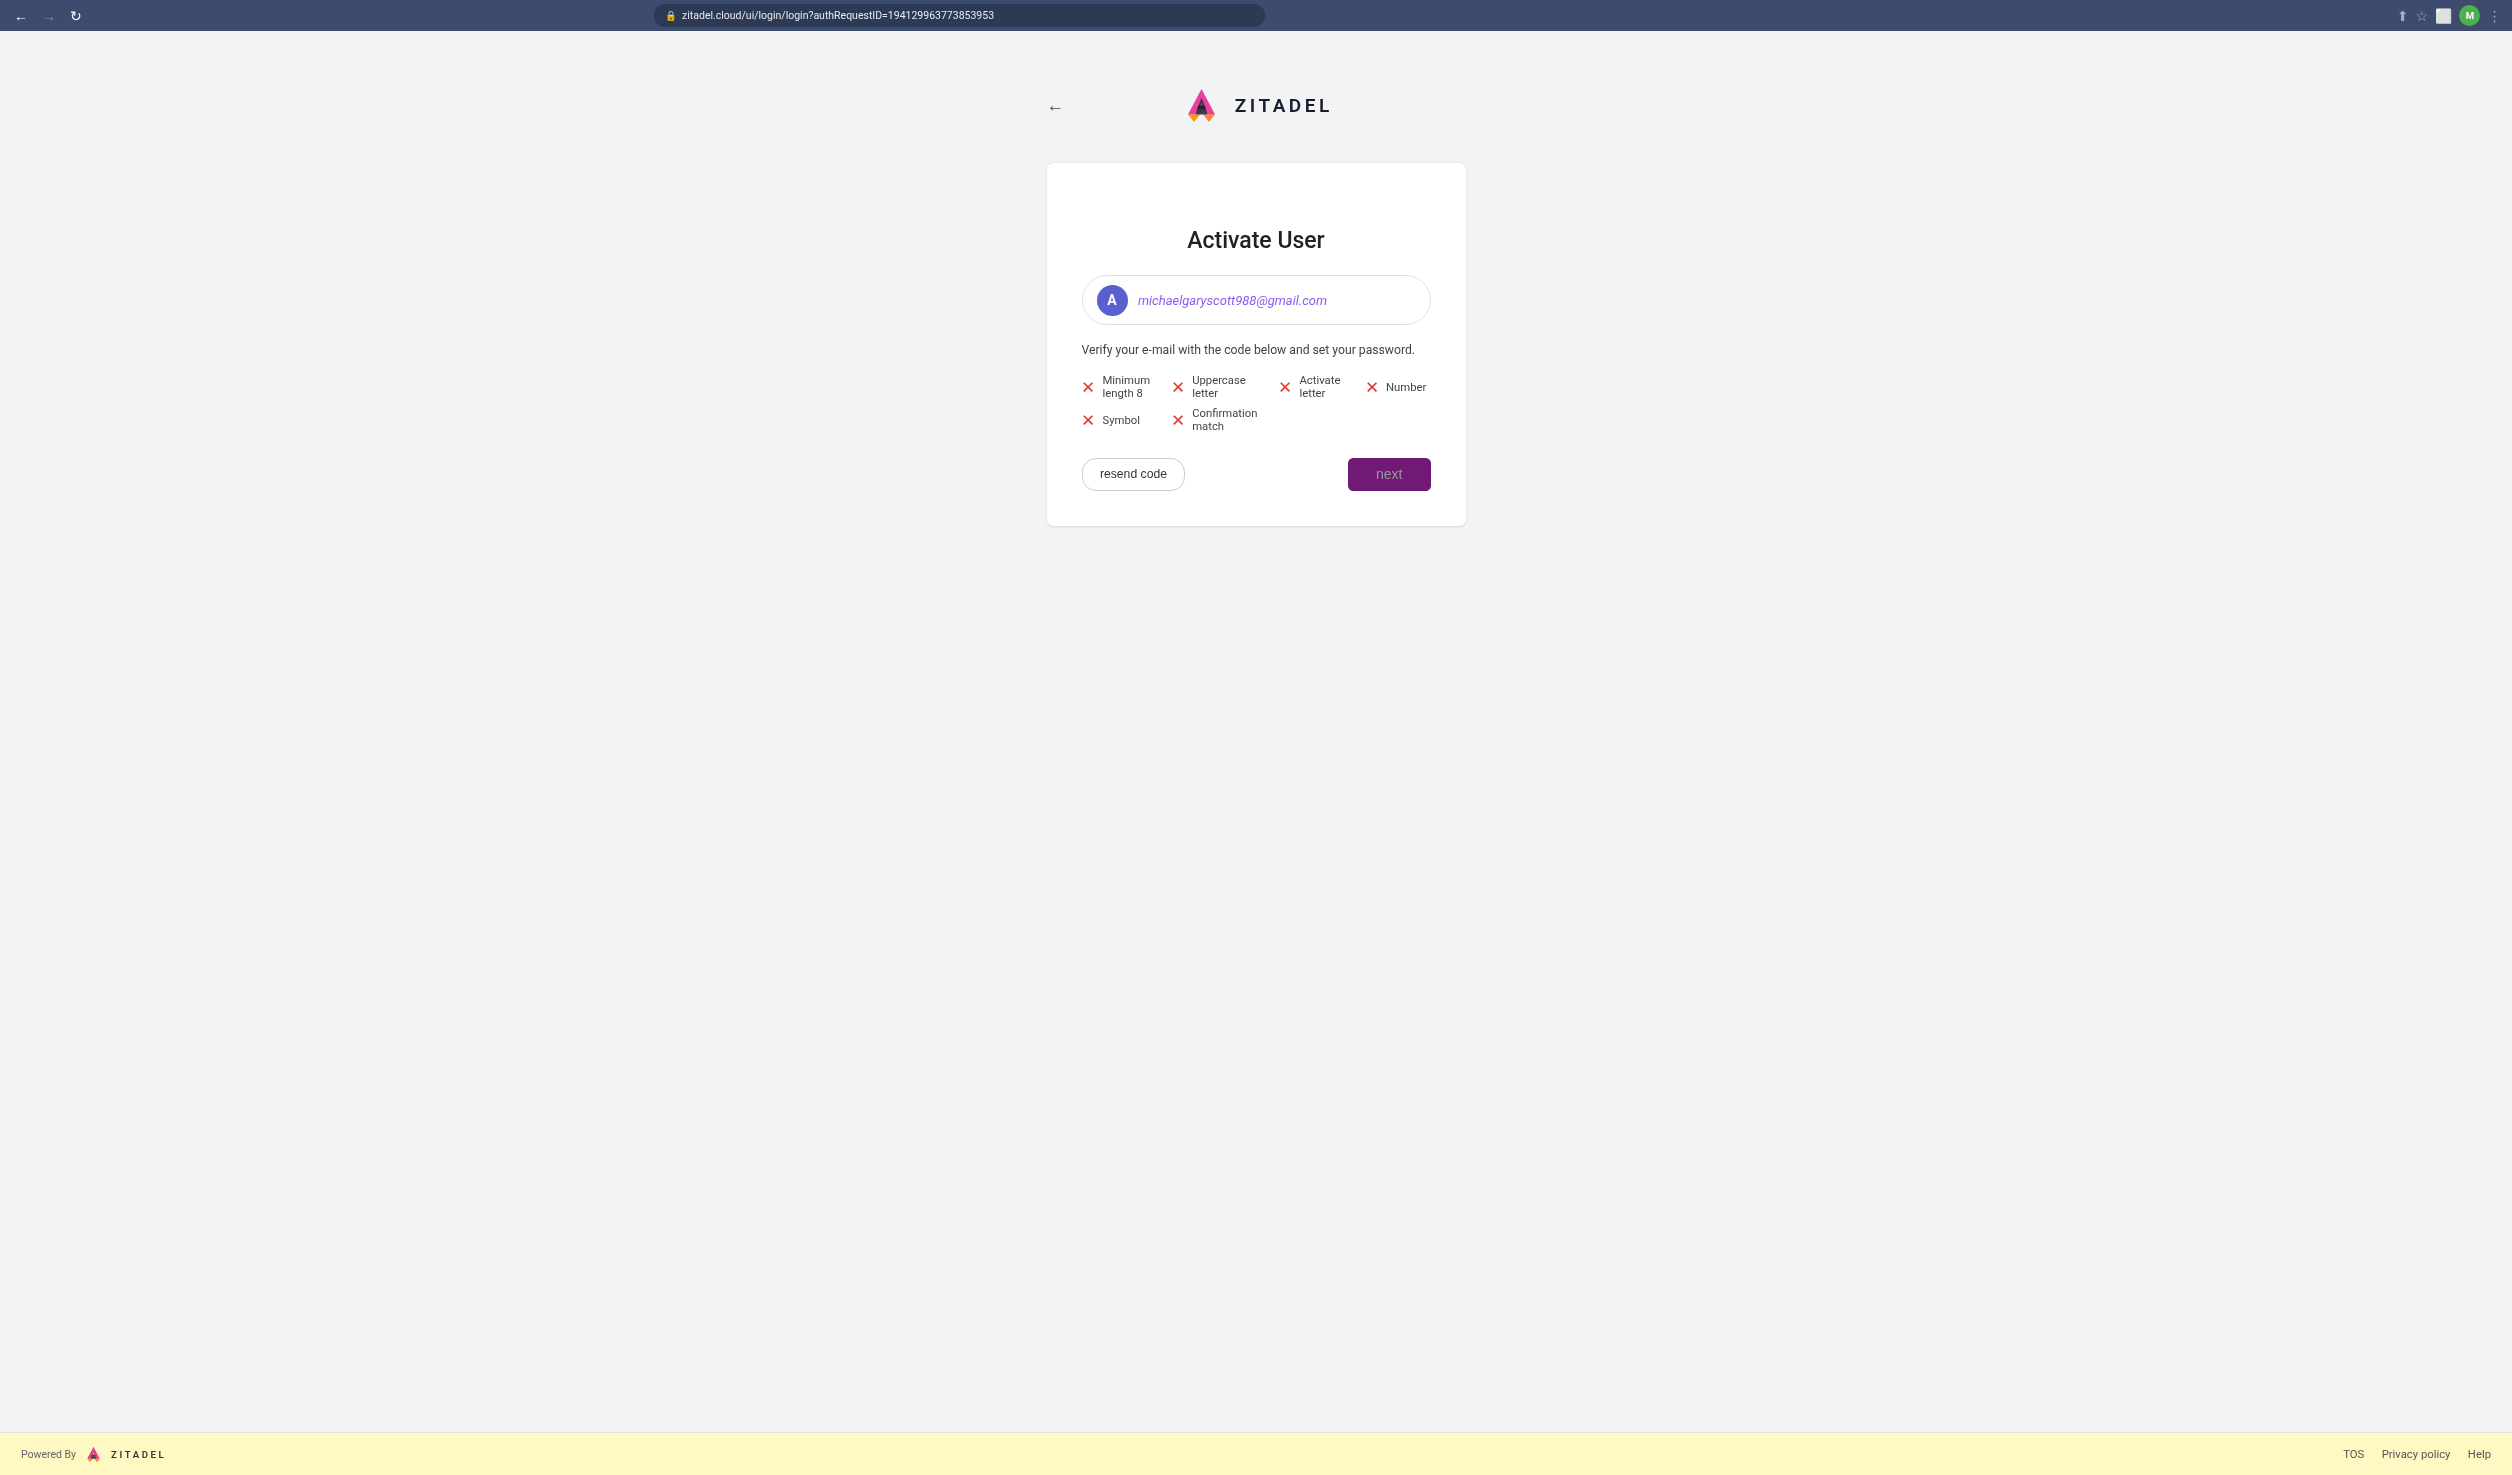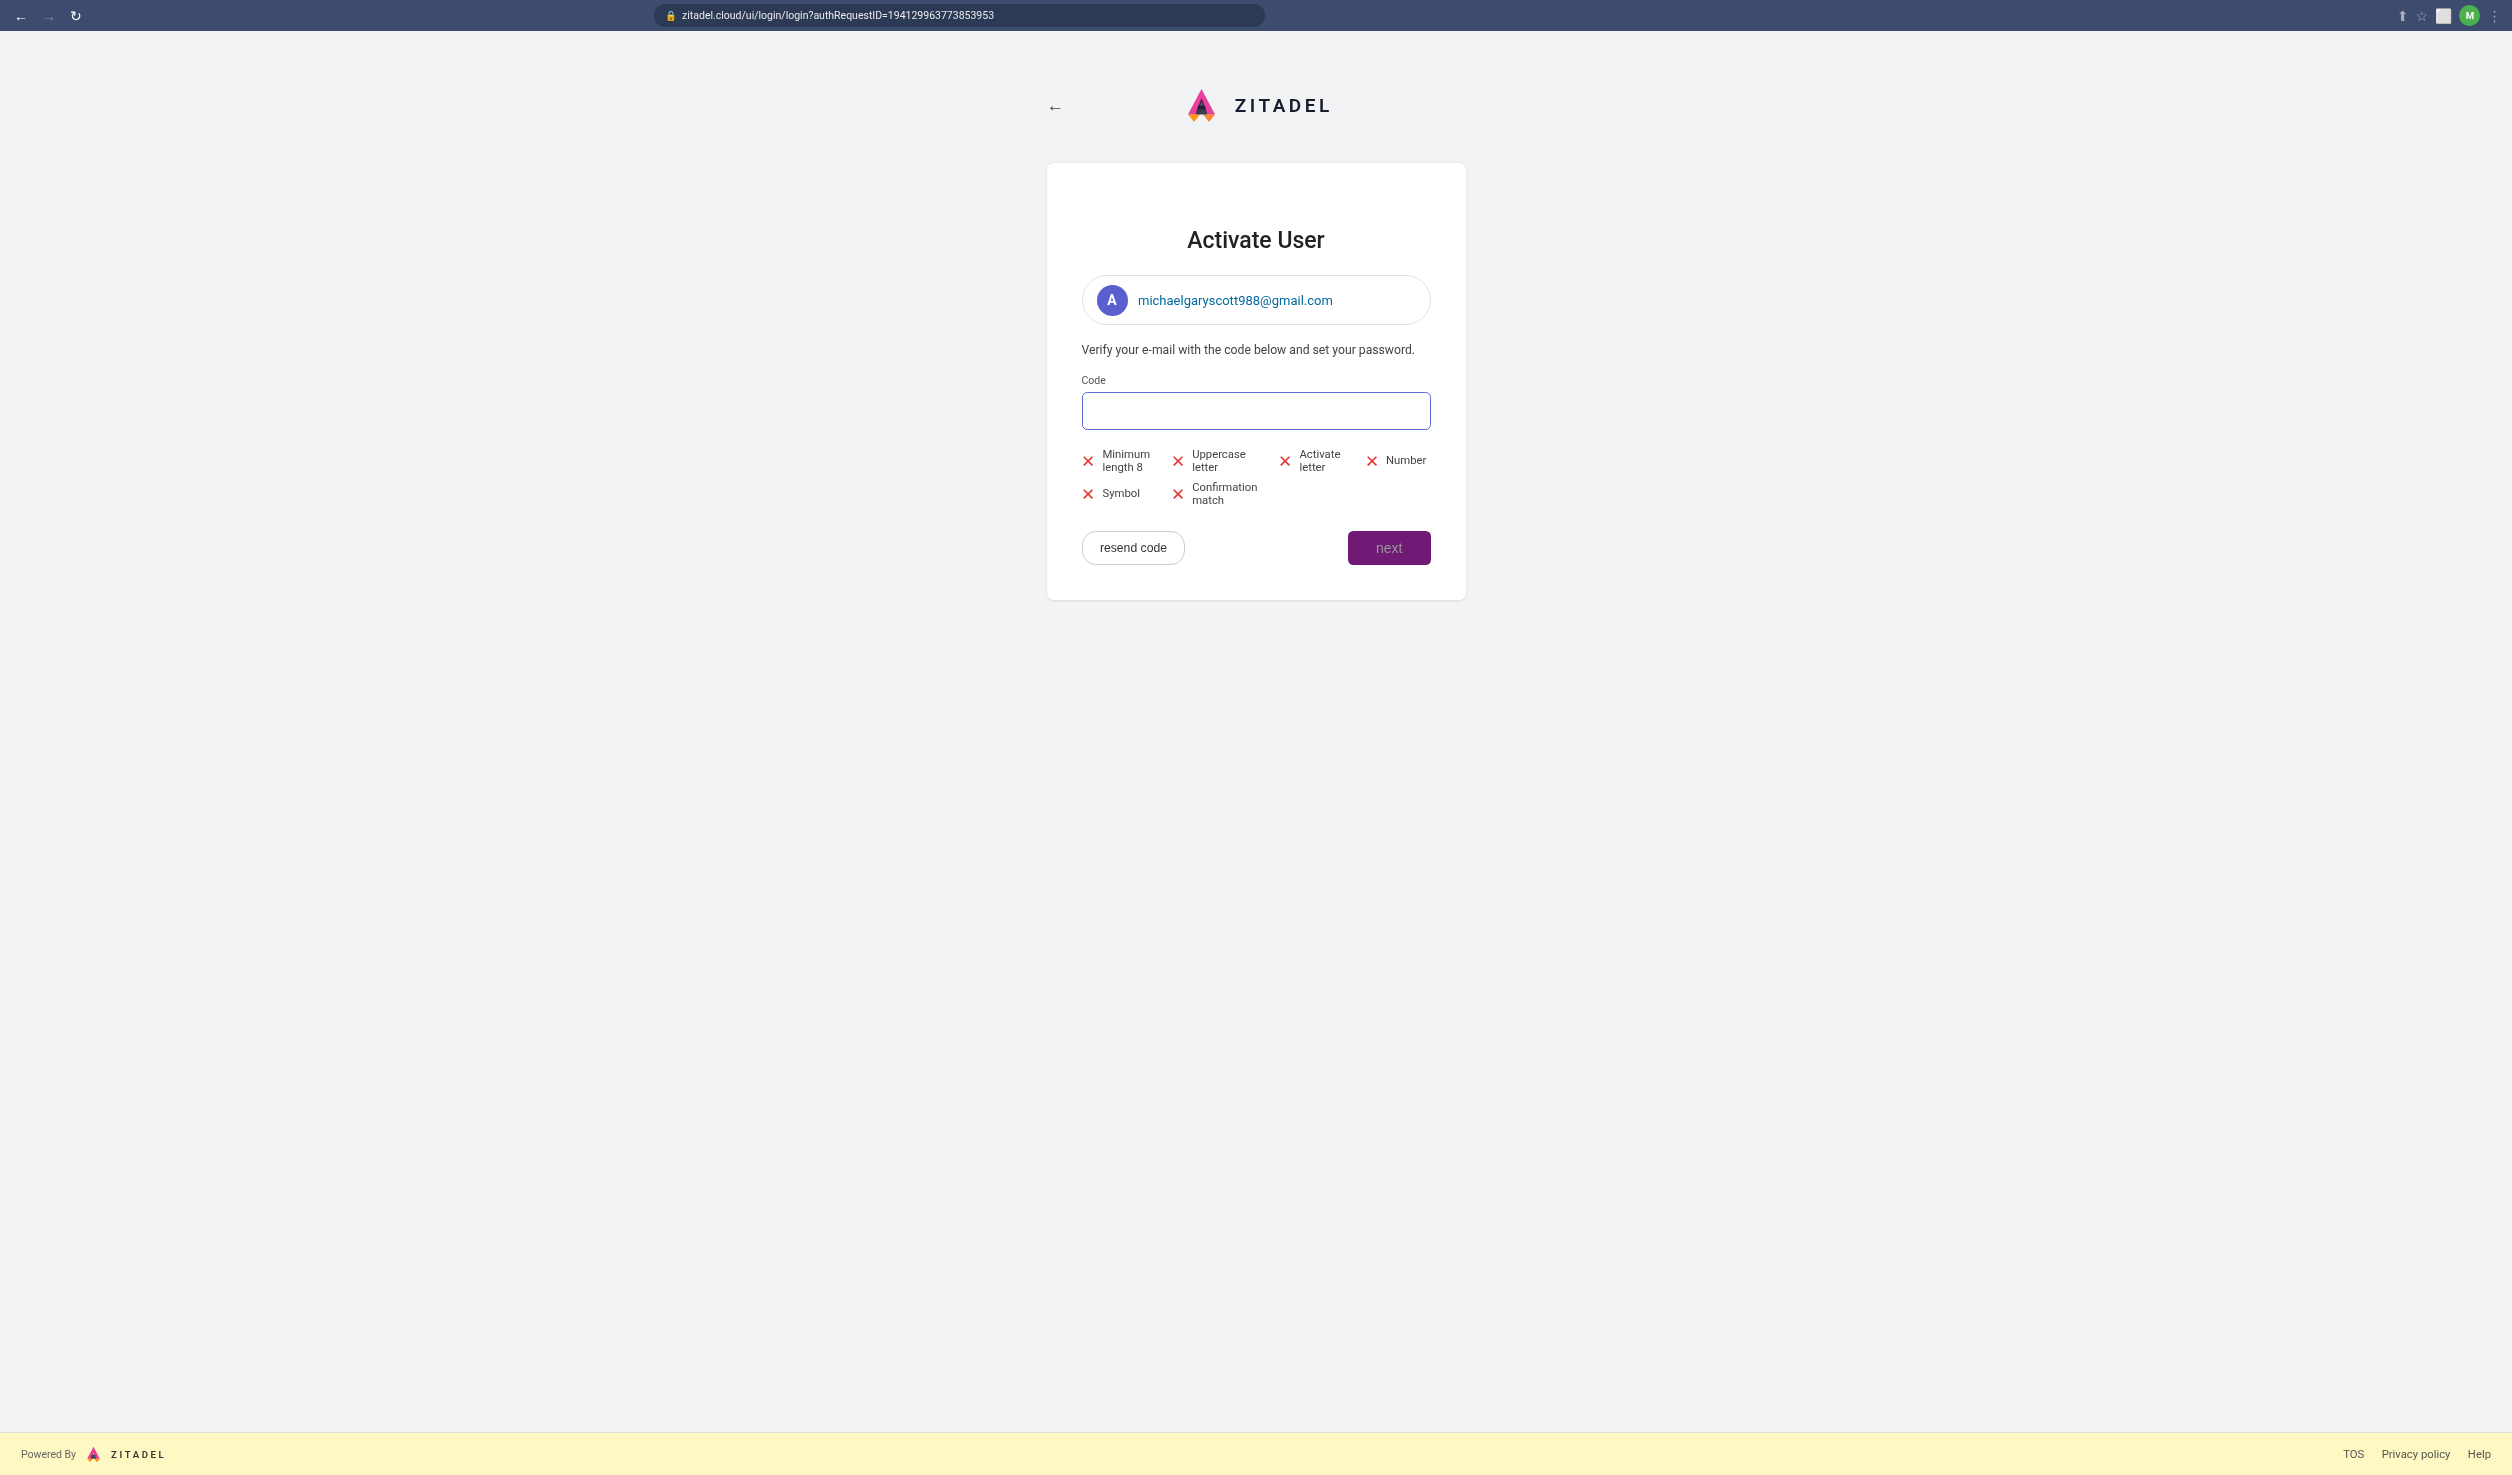--- a/index.html
+++ b/index.html
@@ -188,21 +188,22 @@
       align-items: center;
       justify-content: center;
       color: white;
       font-size: 14px;
       font-weight: bold;
       flex-shrink: 0;
     }
 
     .user-email {
       font-size: 13px;
-      color: #0369a1;
+      color: #8b5cf6;
+      font-style: italic;
     }
 
     
     .description {
       font-size: 12.2px;
       color: #444;
       margin-bottom: 17.4px;
     }
 
     
@@ -381,24 +382,20 @@
 
       <h1 class="page-title">Activate User</h1>
 
       <div class="user-info-row">
         <div class="user-avatar">A</div>
         <span class="user-email">michaelgaryscott988@gmail.com</span>
       </div>
 
       <p class="description">Verify your e-mail with the code below and set your password.</p>
 
-      <div class="field-group">
-        <label class="field-label">Code</label>
-        <input type="text" class="field-input" autofocus="" placeholder="" style="">
-      </div>
 
 
 
       <div class="requirements-grid">
 
         <div class="requirement-item">
           <span class="req-icon fail">
             <svg width="12.2" height="12.2" viewBox="0 0 14 14">
                 <line x1="2" y1="2" x2="12" y2="12" stroke="#e53935" stroke-width="2"></line>
                 <line x1="12" y1="2" x2="2" y2="12" stroke="#e53935" stroke-width="2"></line>

